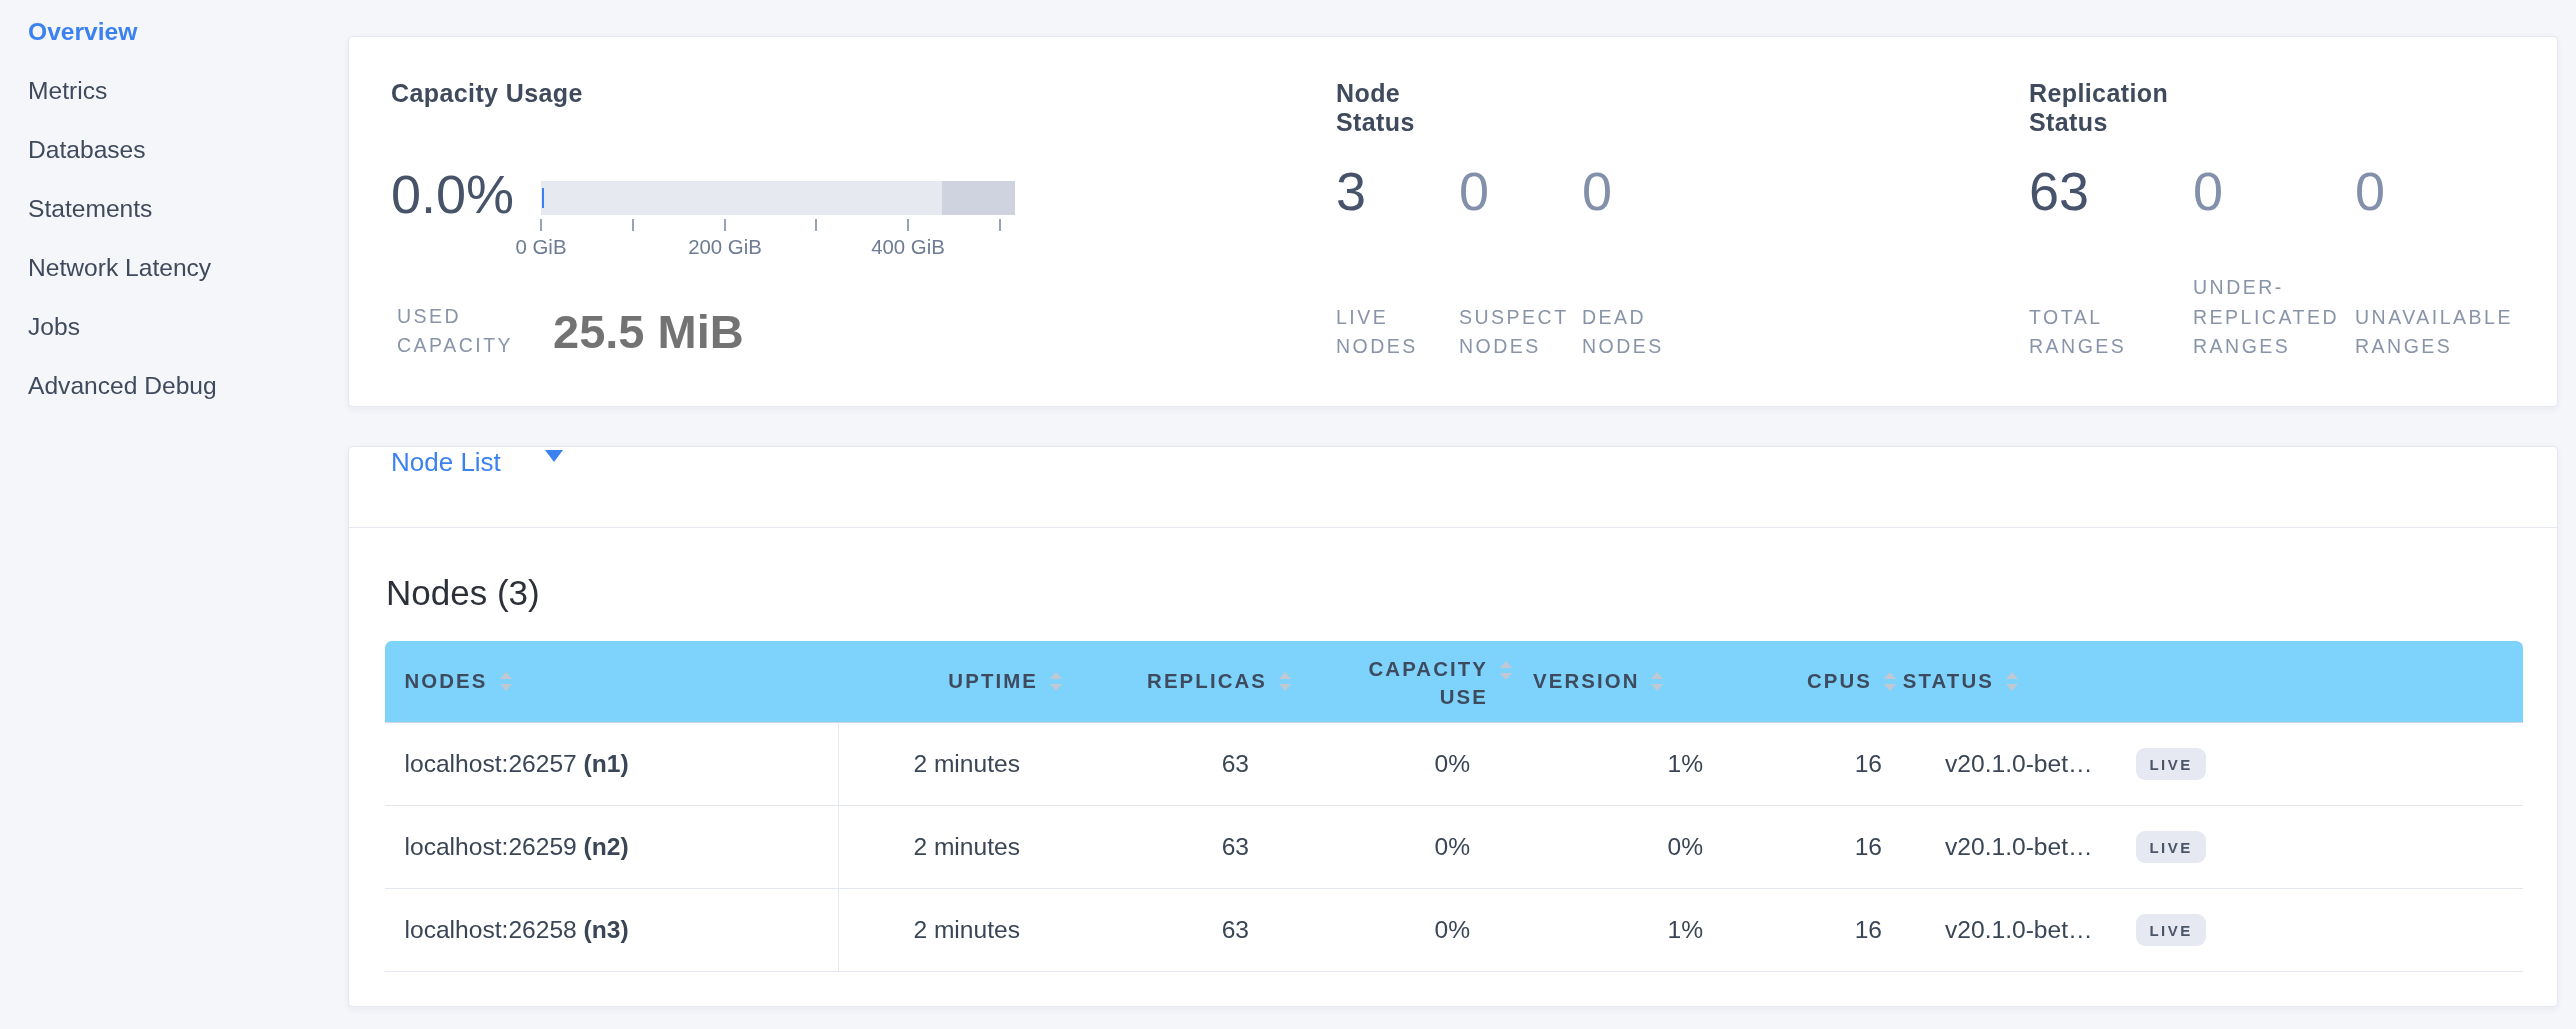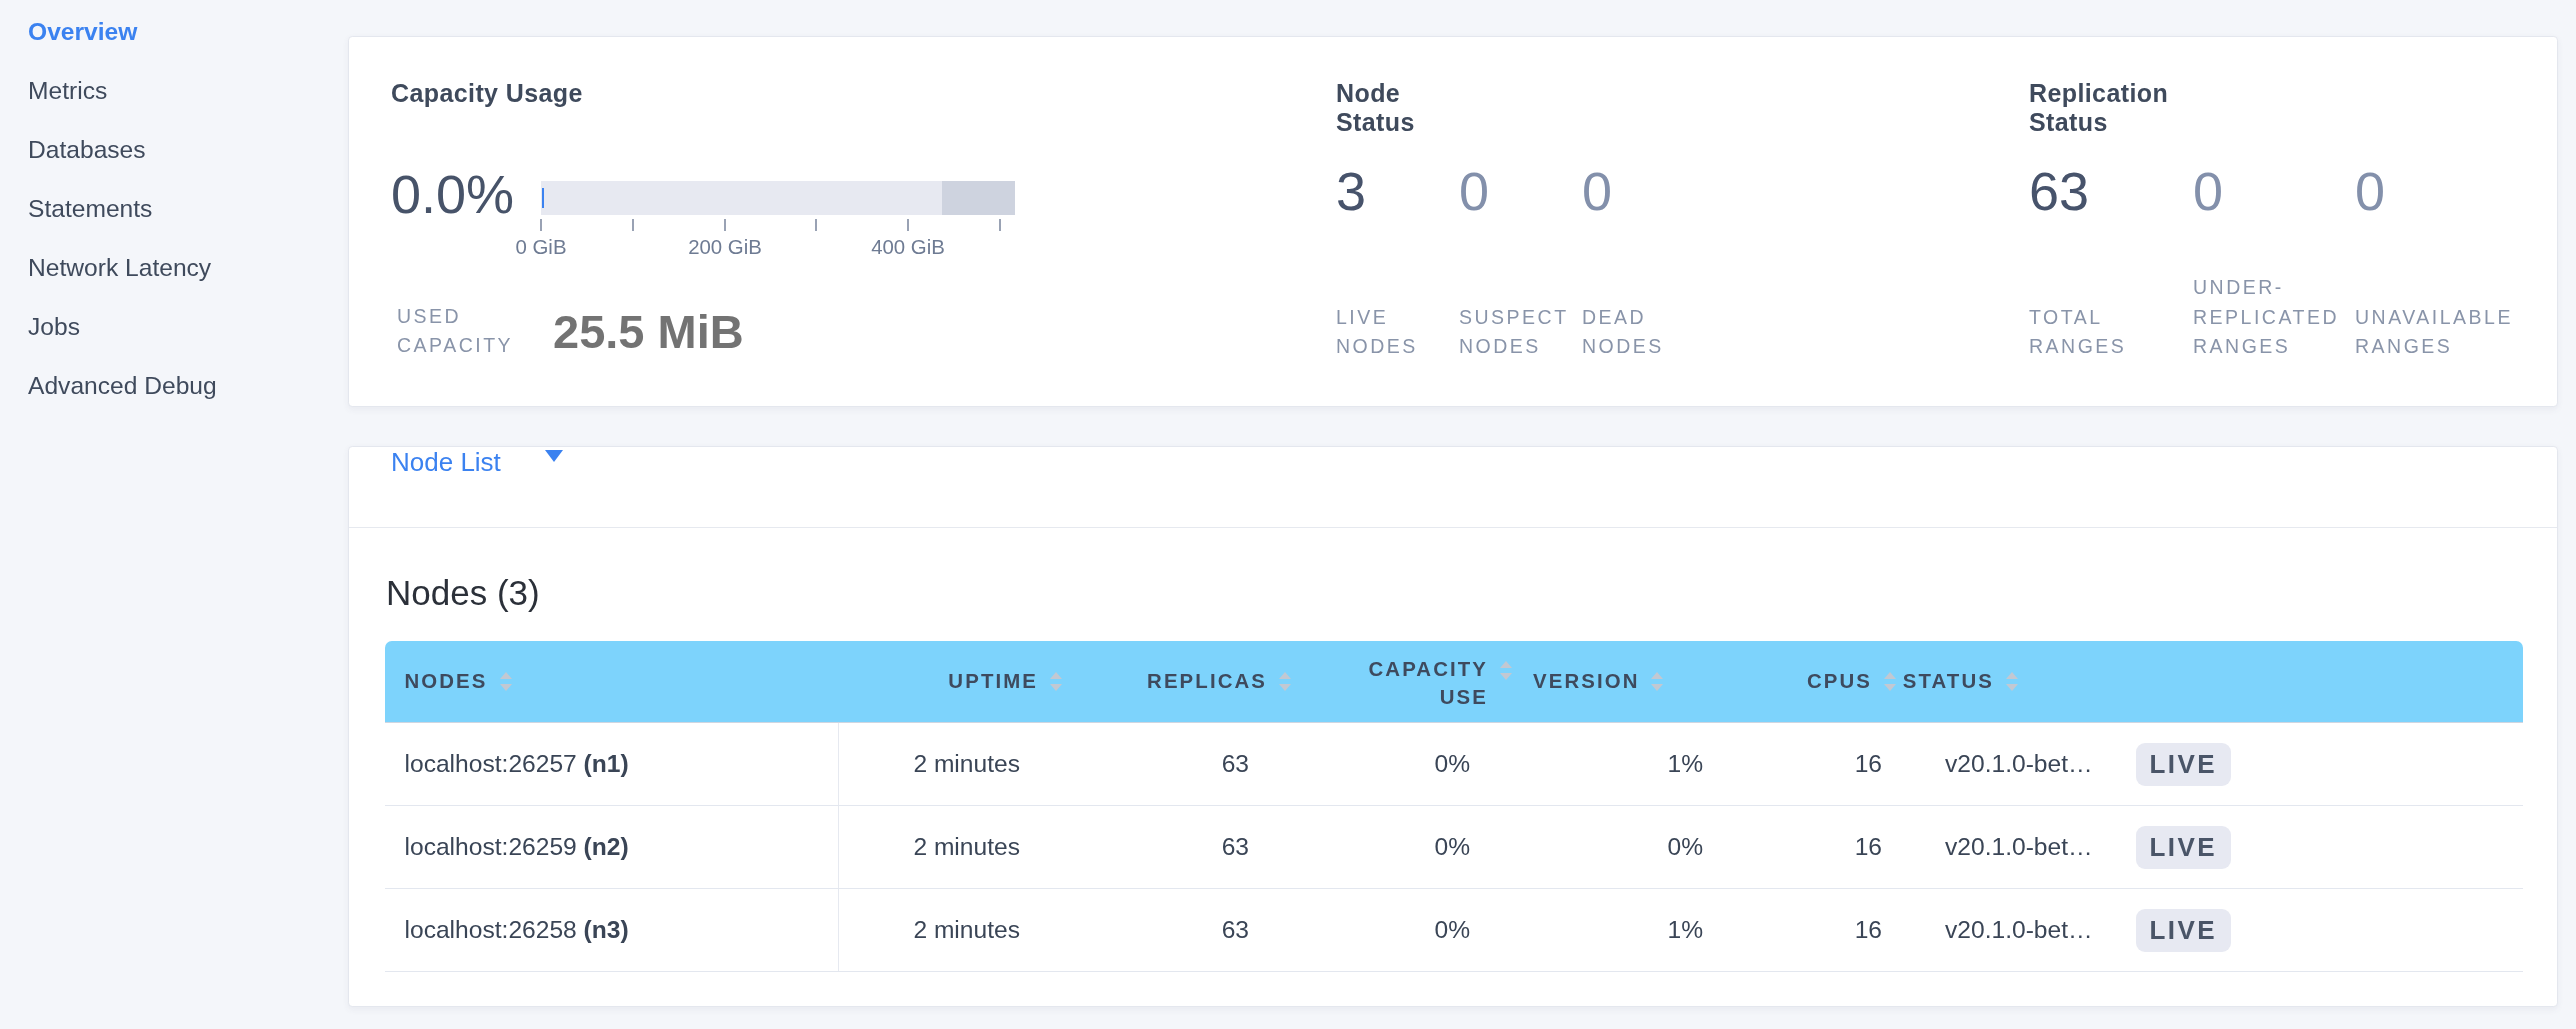--- a/index.html
+++ b/index.html
@@ -70,21 +70,21 @@
   .t-row .c1{border-right:1.7px solid #e6e9f0;height:100%;}
   .node-id{font-weight:700;margin-left:6.8px;}
   .sort-icon{display:inline-flex;flex-direction:column;margin-left:12px;}
   .sort-icon .up{width:0;height:0;border-left:6.8px solid transparent;border-right:6.8px solid transparent;
     border-bottom:7.6px solid #c2c8d2;margin-bottom:4.2px;}
   .sort-icon .down{width:0;height:0;border-left:6.8px solid transparent;border-right:6.8px solid transparent;
     border-top:7.6px solid #c2c8d2;}
   .h-cell.wrap{align-items:flex-start;padding-top:15.3px;box-sizing:border-box;}
   .h-cell.wrap .h-label{max-width:127px;text-align:right;line-height:1.35;}
   .h-cell.wrap .sort-icon{margin-top:5.1px;}
-  .badge{background:#e7e9f2;color:#4a5568;font-size:26px;font-weight:700;letter-spacing:2.5px;
+  .badge{background:#e7e9f2;color:#4a5568;font-size:15px;font-weight:700;letter-spacing:2.5px;
     border-radius:9px;padding:8.5px 13.6px;line-height:1;}
 </style>
 </head>
 <body>
 
 <nav class="sidebar">
   <div class="nav-item active">Overview</div>
   <div class="nav-item">Metrics</div>
   <div class="nav-item">Databases</div>
   <div class="nav-item">Statements</div>

